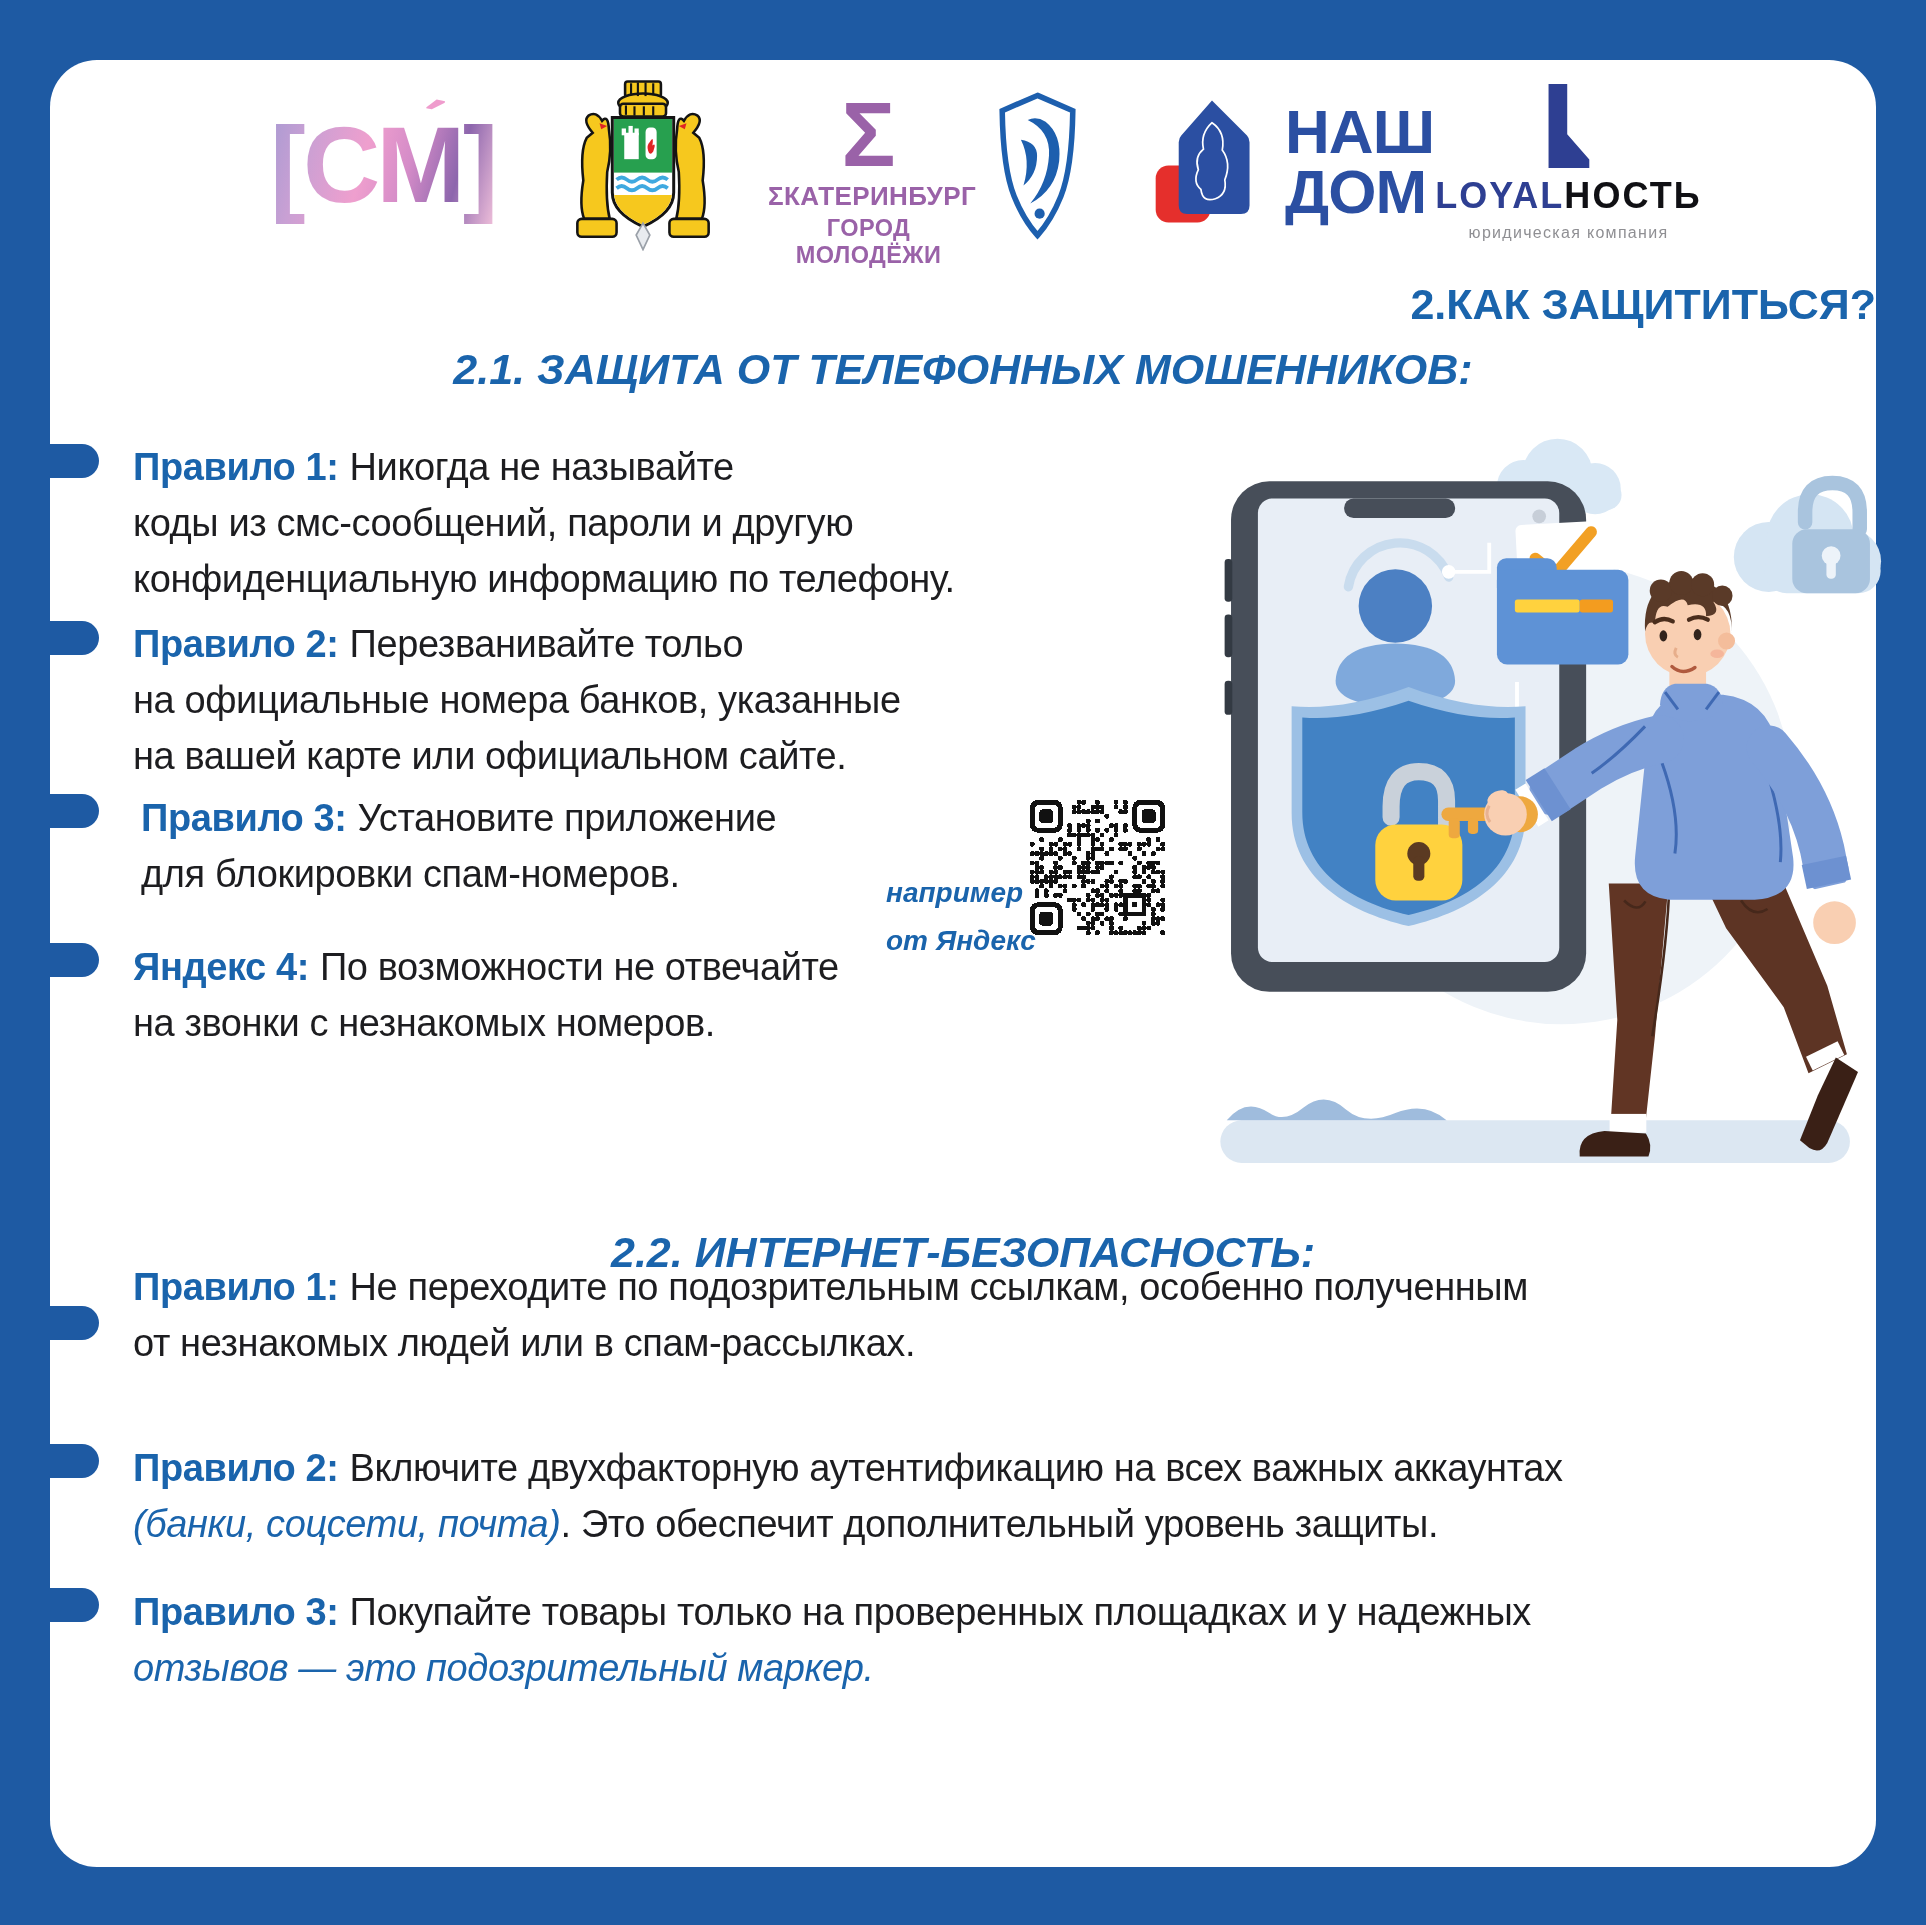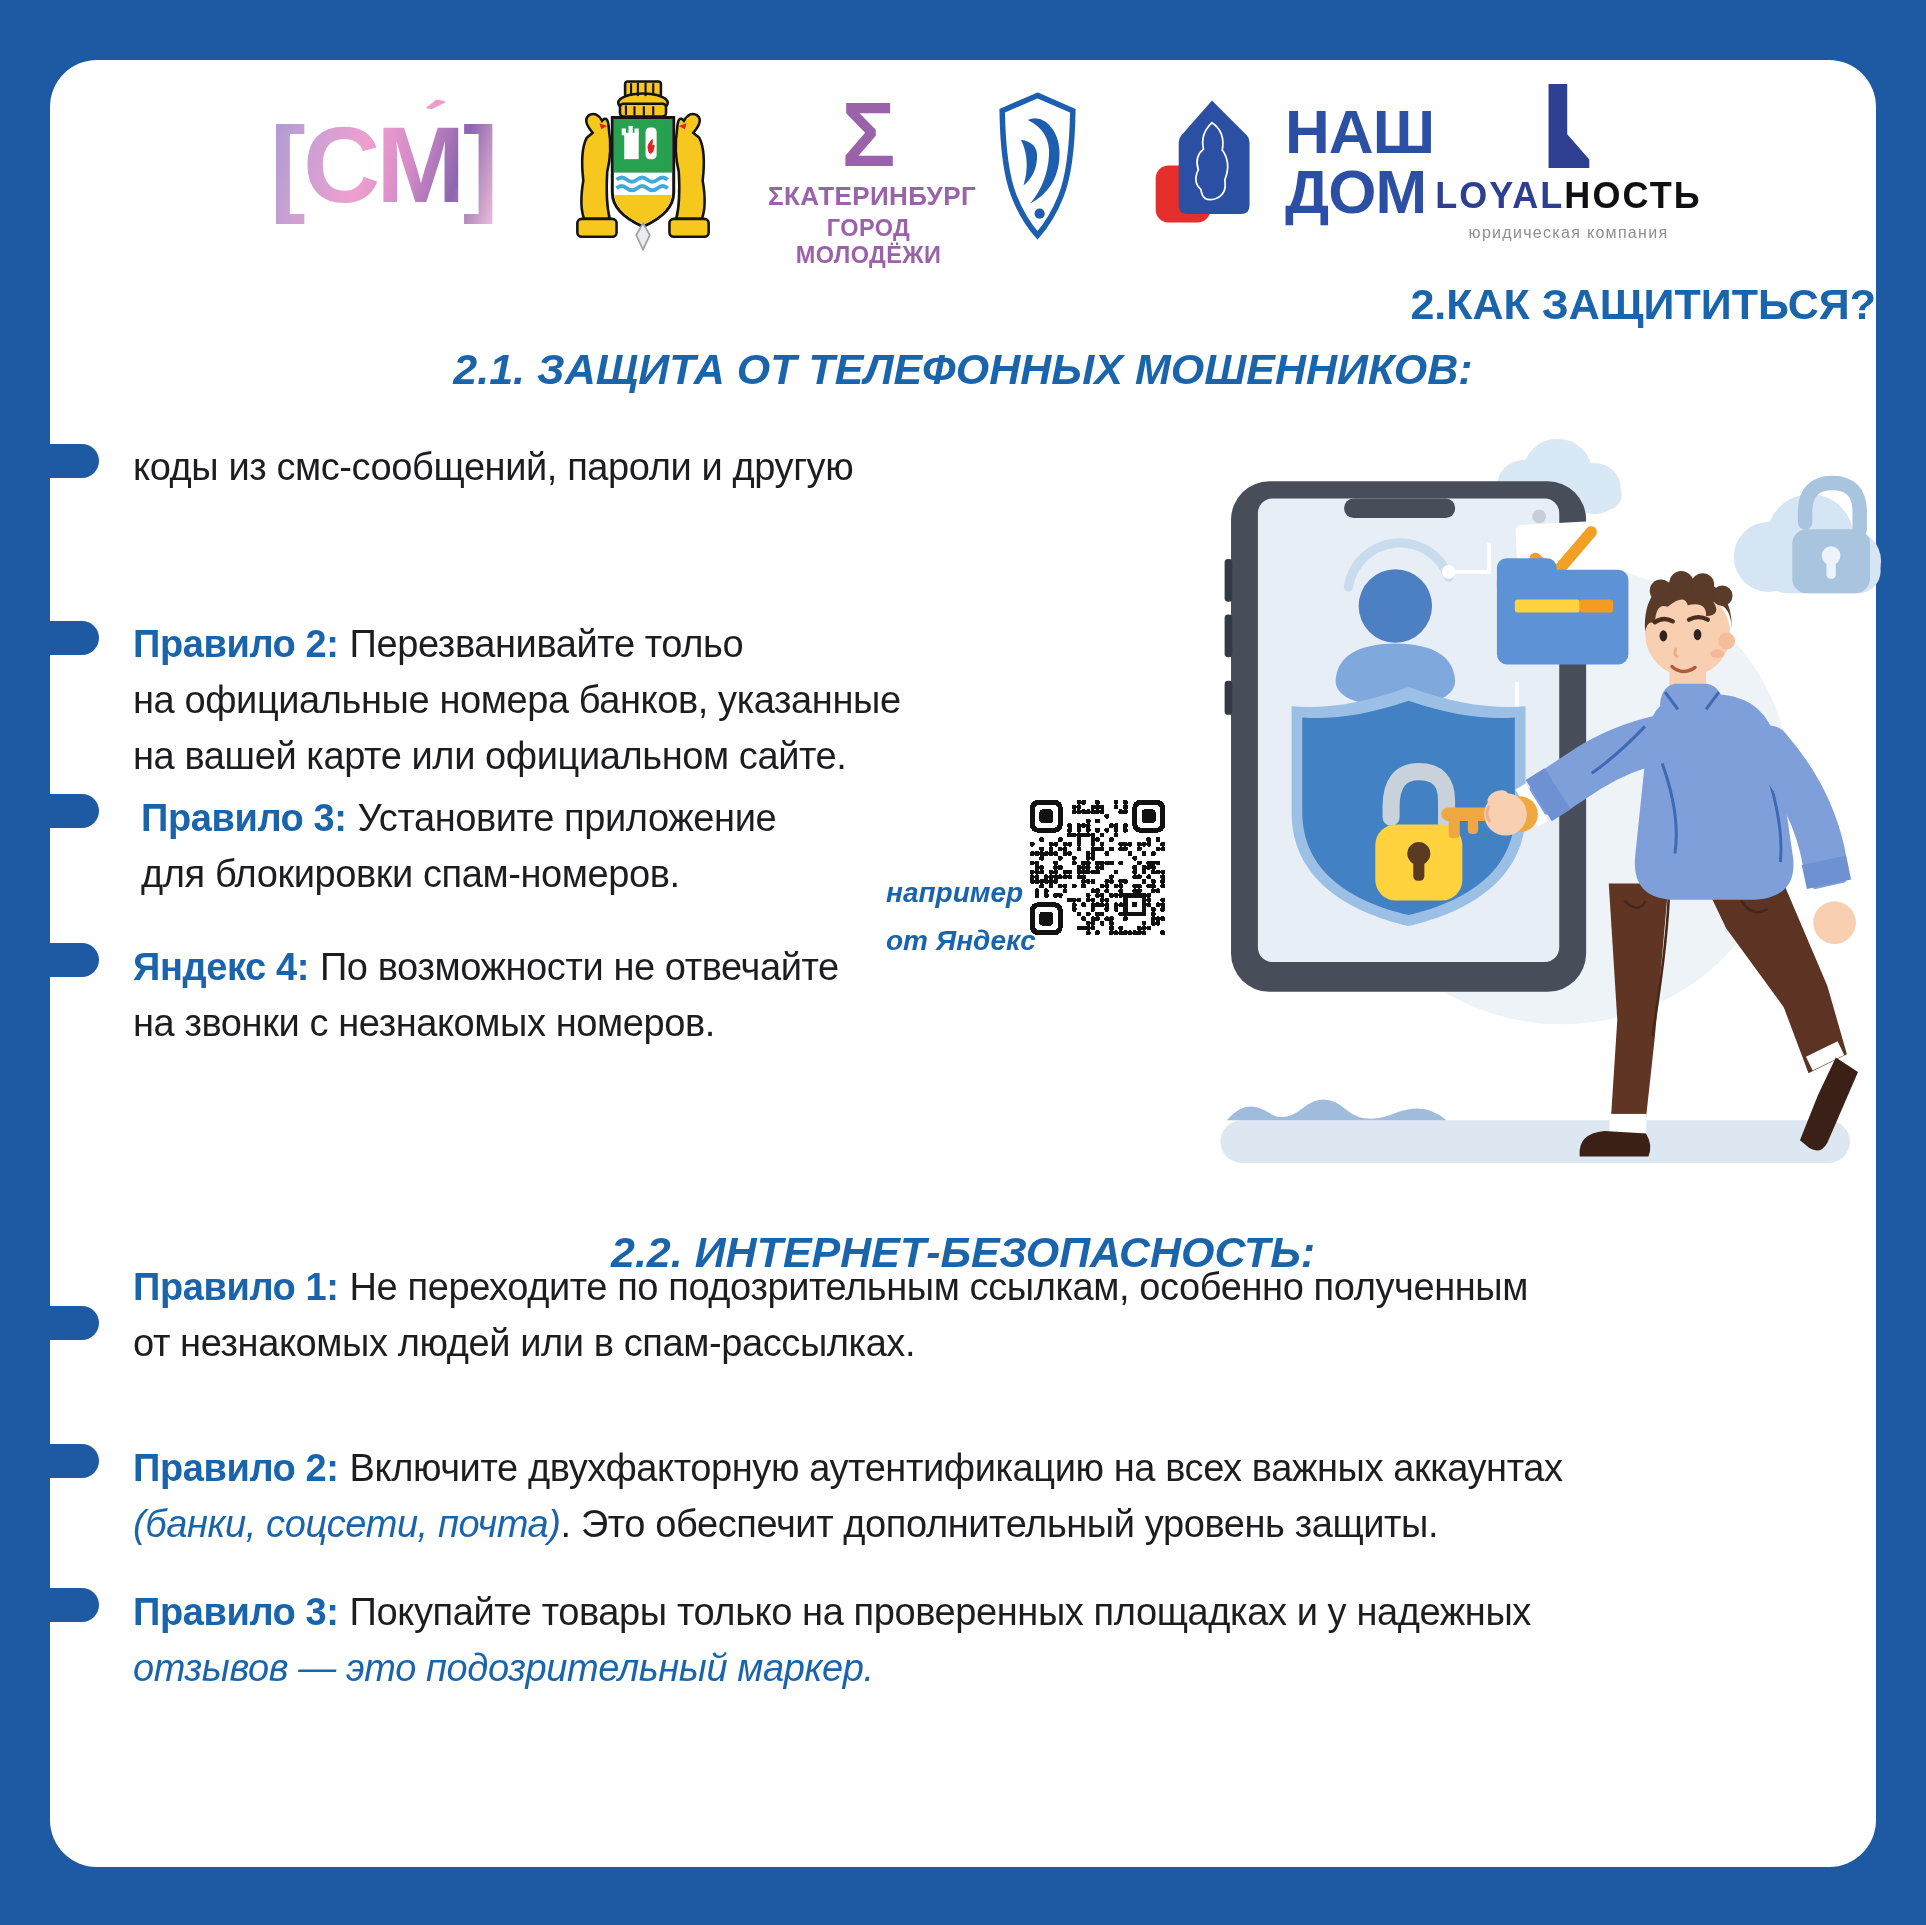--- a/index.html
+++ b/index.html
@@ -149,21 +149,23 @@
   <div class="loyal-row">
     <span class="loyal-blue">LOYAL</span><span class="loyal-black">НОСТЬ</span>
   </div>
   <div class="loyal-sub">юридическая компания</div>
 </div>
 
 <div class="title" style="top:281px;text-align:right;">2.КАК ЗАЩИТИТЬСЯ?</div>
 <div class="title italic" style="top:346px;">2.1. ЗАЩИТА ОТ ТЕЛЕФОННЫХ МОШЕННИКОВ:</div>
 
 <div class="rule" style="top:439px;">
+  <div><span class="rlabel">Правило 1:</span><span>Никогда не называйте</span></div>
   <div>коды из смс-сообщений, пароли и другую</div>
+  <div>конфиденциальную информацию по телефону.</div>
 </div>
 
 <div class="rule" style="top:616px;">
   <div><span class="rlabel">Правило 2:</span><span>Перезванивайте тольо</span></div>
   <div>на официальные номера банков, указанные</div>
   <div>на вашей карте или официальном сайте.</div>
 </div>
 
 <div class="rule" style="top:790px;left:141px;">
   <div><span class="rlabel">Правило 3:</span><span>Установите приложение</span></div>

